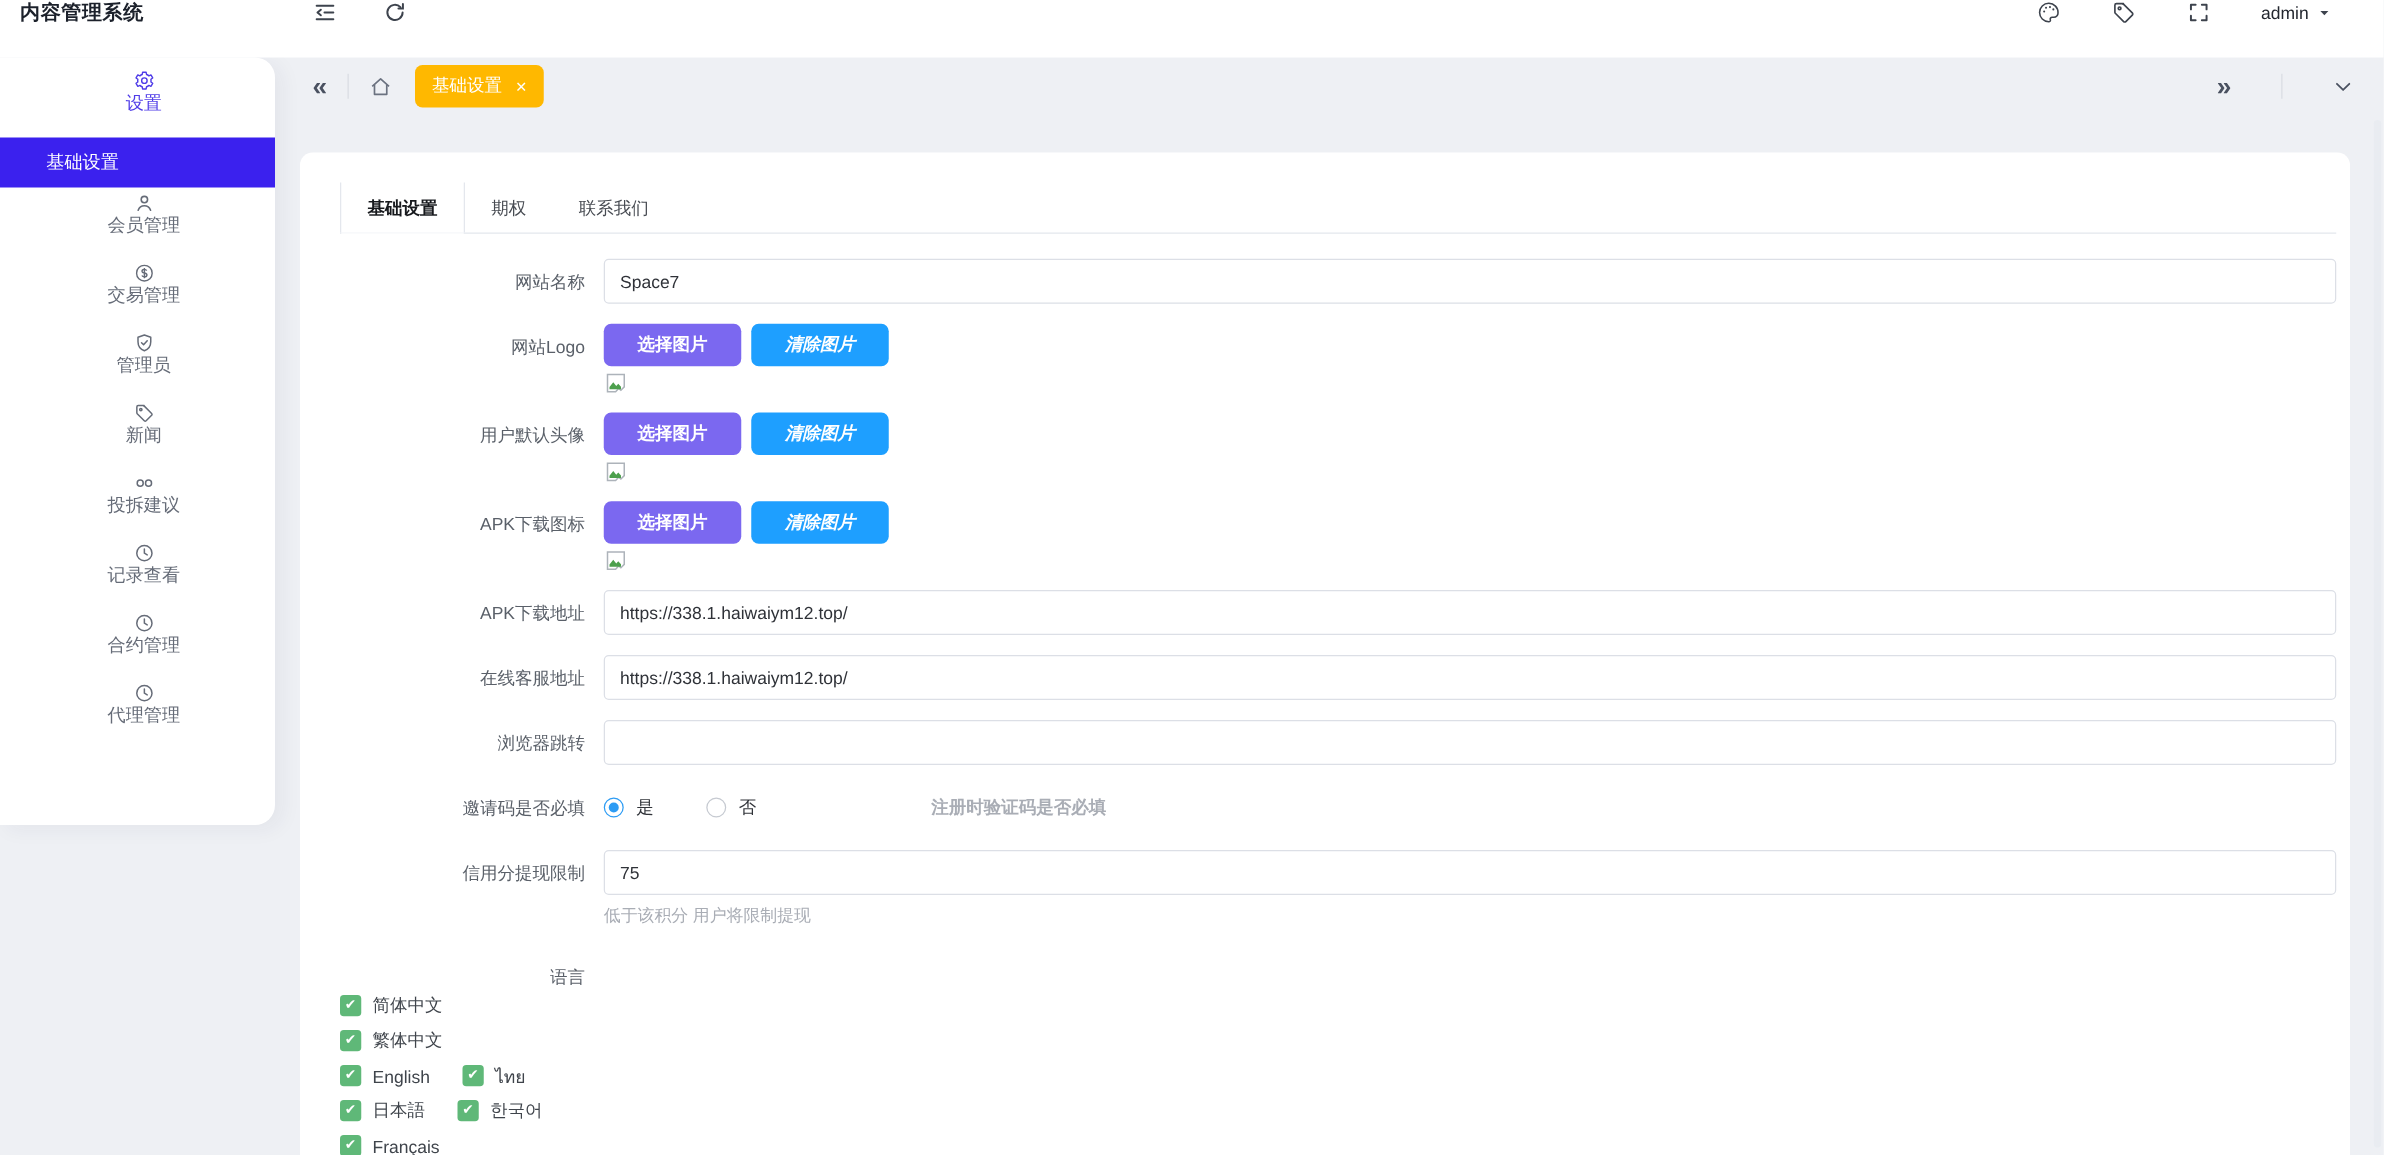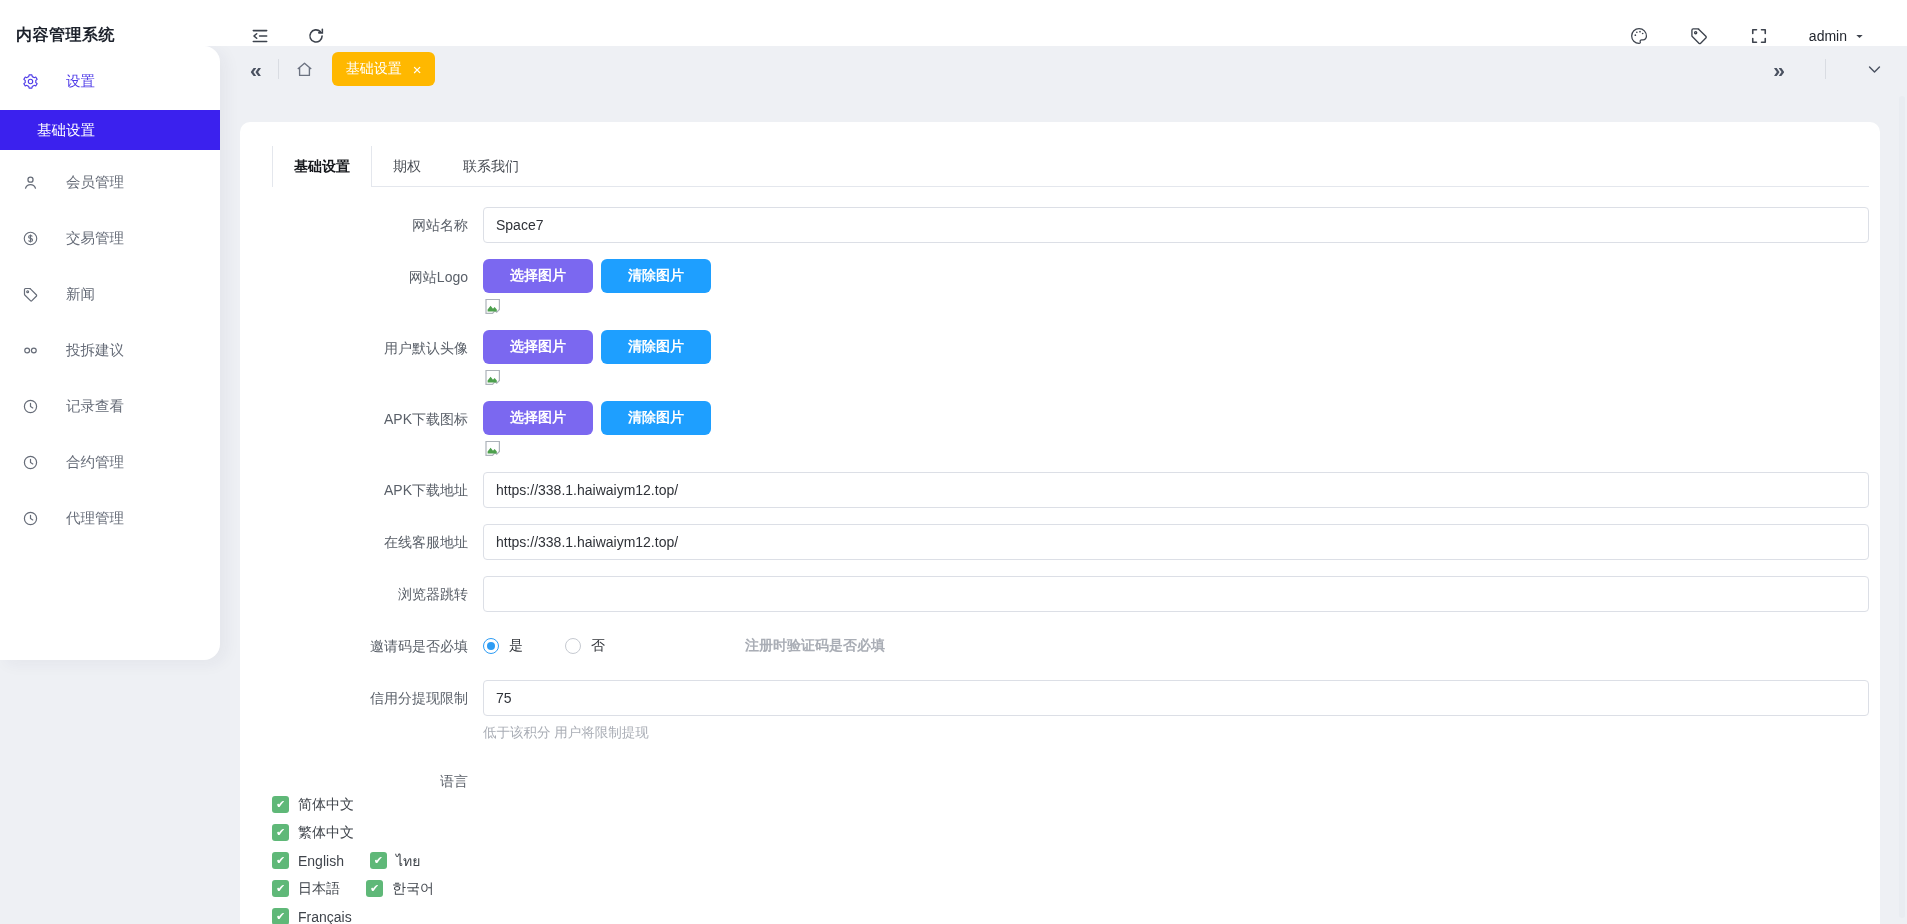--- a/index.html
+++ b/index.html
@@ -4,31 +4,31 @@
 <style>
   html,body{margin:0;padding:0;}
   body{
     width:1907px;height:924px;overflow:hidden;position:relative;
     background:var(--page-bg,#eef0f4);
     font-family:"Liberation Sans","DejaVu Sans",sans-serif;
     -webkit-font-smoothing:antialiased;
   }
   svg{display:block;}
   
-  .header{position:absolute;top:0;left:0;width:100%;height:46px;background:var(--surface,#fff);display:flex;align-items:flex-end;z-index:6;}
+  .header{position:absolute;top:0;left:0;width:100%;height:46px;background:var(--surface,#fff);display:flex;align-items:flex-start;z-index:6;}
   .app-title{width:204px;padding-left:16px;font-size:16px;font-weight:700;color:#1c212b;letter-spacing:.5px;}
   .header-left{display:flex;align-items:center;gap:36px;margin-left:30px;}
   .hicon{width:20px;height:20px;color:#3d434d;cursor:pointer;display:flex;align-items:center;justify-content:center;}
   .header-right{margin-left:auto;display:flex;align-items:center;gap:40px;padding-right:42px;}
   .user{display:flex;align-items:center;gap:7px;font-size:14px;color:#23272f;cursor:pointer;}
   .caret{width:11px;height:11px;color:#3d434d;}
   
   .sidebar{position:absolute;top:46px;left:0;width:220px;height:614px;background:var(--surface,#fff);
     border-radius:0 16px 16px 0;box-shadow:6px 4px 16px rgba(35,45,80,.05);padding-top:10px;box-sizing:border-box;z-index:5;}
-  .menu-item{display:flex;align-items:center;gap:27px;height:56px;padding-left:22px;font-size:14.5px;color:var(--menu-text,#666c78);cursor:pointer;}
+  .menu-item{display:flex;align-items:center;gap:0;height:56px;padding-left:10px;font-size:14.5px;color:var(--menu-text,#666c78);cursor:pointer;flex-direction:column;}
   .menu-item.parent{height:50px;}
   .menu-item svg{width:17px;height:17px;flex:none;}
   .menu-item.active-parent{color:var(--primary-text,#4f3ce8);}
   .submenu-item{height:40px;line-height:40px;padding-left:37px;font-size:14.5px;color:#6a7077;cursor:pointer;margin:4px 0;}
   .submenu-item.active{background:var(--primary,#3b21ee);color:#fff;}
   
   .tagsbar{position:absolute;top:46px;left:220px;right:0;height:46px;display:flex;align-items:center;padding:0 24px 0 30px;box-sizing:border-box;}
   .chev{font-size:21px;color:#4a5160;font-weight:700;line-height:1;cursor:pointer;user-select:none;}
   .vdiv{width:1px;height:20px;background:#d9dce2;margin:0 16px;}
   .bicon{width:19px;height:19px;color:#6b7280;cursor:pointer;}
@@ -46,21 +46,21 @@
   
   .form{margin-top:20px;}
   .frow{display:flex;margin-bottom:16px;}
   .flabel{width:211px;flex:none;text-align:right;padding-right:15px;font-size:14px;color:var(--label,#5a6069);line-height:36px;box-sizing:border-box;}
   .fcontent{flex:1;min-width:0;}
   .tinput{width:100%;height:36px;border:1px solid var(--input-border,#dcdfe6);border-radius:4px;padding:16px 12px;
     font-size:14px;color:#2f3238;box-sizing:border-box;outline:none;background:#fff;font-family:inherit;}
   .btnrow{display:flex;gap:8px;}
   .btn{height:34px;padding:0 27px;border:none;border-radius:6px;color:#fff;font-size:14px;font-weight:700;cursor:pointer;font-family:inherit;}
   .btn.purple{background:var(--purple,#7b68f0);}
-  .btn.blue{background:var(--blue,#1e9fff);}
+  .btn.blue{background:var(--blue,#1e9fff);font-style:italic;}
   .frow.upload{margin-bottom:12px;}
   .broken{margin-top:5px;height:20px;width:20px;}
   .radio-content{display:flex;align-items:center;height:36px;}
   .radio{display:flex;align-items:center;gap:10px;margin-right:42px;cursor:pointer;}
   .rcircle{width:16px;height:16px;border-radius:50%;border:1.5px solid #c6cad1;box-sizing:border-box;position:relative;background:#fff;flex:none;}
   .radio.selected .rcircle{border-color:var(--radio-blue,#2d9cf4);}
   .radio.selected .rcircle::after{content:"";position:absolute;inset:3px;border-radius:50%;background:var(--radio-blue,#2d9cf4);}
   .radio-label{font-size:14px;color:#303339;}
   .inline-hint{margin-left:98px;font-size:14px;color:var(--hint,#a9adb5);font-weight:bold;}
   .hint{margin-top:8px;font-size:13.5px;color:var(--hint,#a9adb5);}
@@ -135,20 +135,27 @@
           <path d="M5 20c1.2-3.4 3.8-5 7-5s5.8 1.6 7 5"></path>
         </svg>
         <span class="menu-label">会员管理</span>
       </div>
       <div class="menu-item">
         <svg viewBox="0 0 24 24" fill="none" stroke="currentColor" stroke-width="1.6">
           <circle cx="12" cy="12" r="8.8"></circle>
           <path d="M14.6 9.2c-.5-.9-1.5-1.4-2.6-1.4-1.5 0-2.7.8-2.7 2s1 1.8 2.7 2.1c1.9.3 2.9 1 2.9 2.2 0 1.3-1.3 2.1-2.9 2.1-1.2 0-2.3-.6-2.8-1.5M12 6.2v11.6"></path>
         </svg>
         <span class="menu-label">交易管理</span>
+      </div>
+      <div class="menu-item">
+        <svg viewBox="0 0 24 24" fill="none" stroke="currentColor" stroke-width="1.7" stroke-linejoin="round" stroke-linecap="round">
+          <path d="M12 2.8l7.2 2.6v5c0 4.6-3 8.6-7.2 10.2C7.8 19 4.8 15 4.8 10.4v-5z"></path>
+          <path d="M8.8 11.6l2.3 2.3 4.1-4.6"></path>
+        </svg>
+        <span class="menu-label">管理员</span>
       </div>
       <div class="menu-item">
         <svg viewBox="0 0 24 24" fill="none" stroke="currentColor" stroke-width="1.7" stroke-linejoin="round">
           <path d="M11.7 3.5H5A1.5 1.5 0 0 0 3.5 5v6.7c0 .4.2.8.4 1l8 8c.6.6 1.5.6 2.1 0l6.2-6.2c.6-.6.6-1.5 0-2.1l-8-8a1.4 1.4 0 0 0-1-.4z"></path>
           <circle cx="8" cy="8" r="1.3"></circle>
         </svg>
         <span class="menu-label">新闻</span>
       </div>
       <div class="menu-item">
         <svg viewBox="0 0 24 24" fill="none" stroke="currentColor" stroke-width="1.7">

